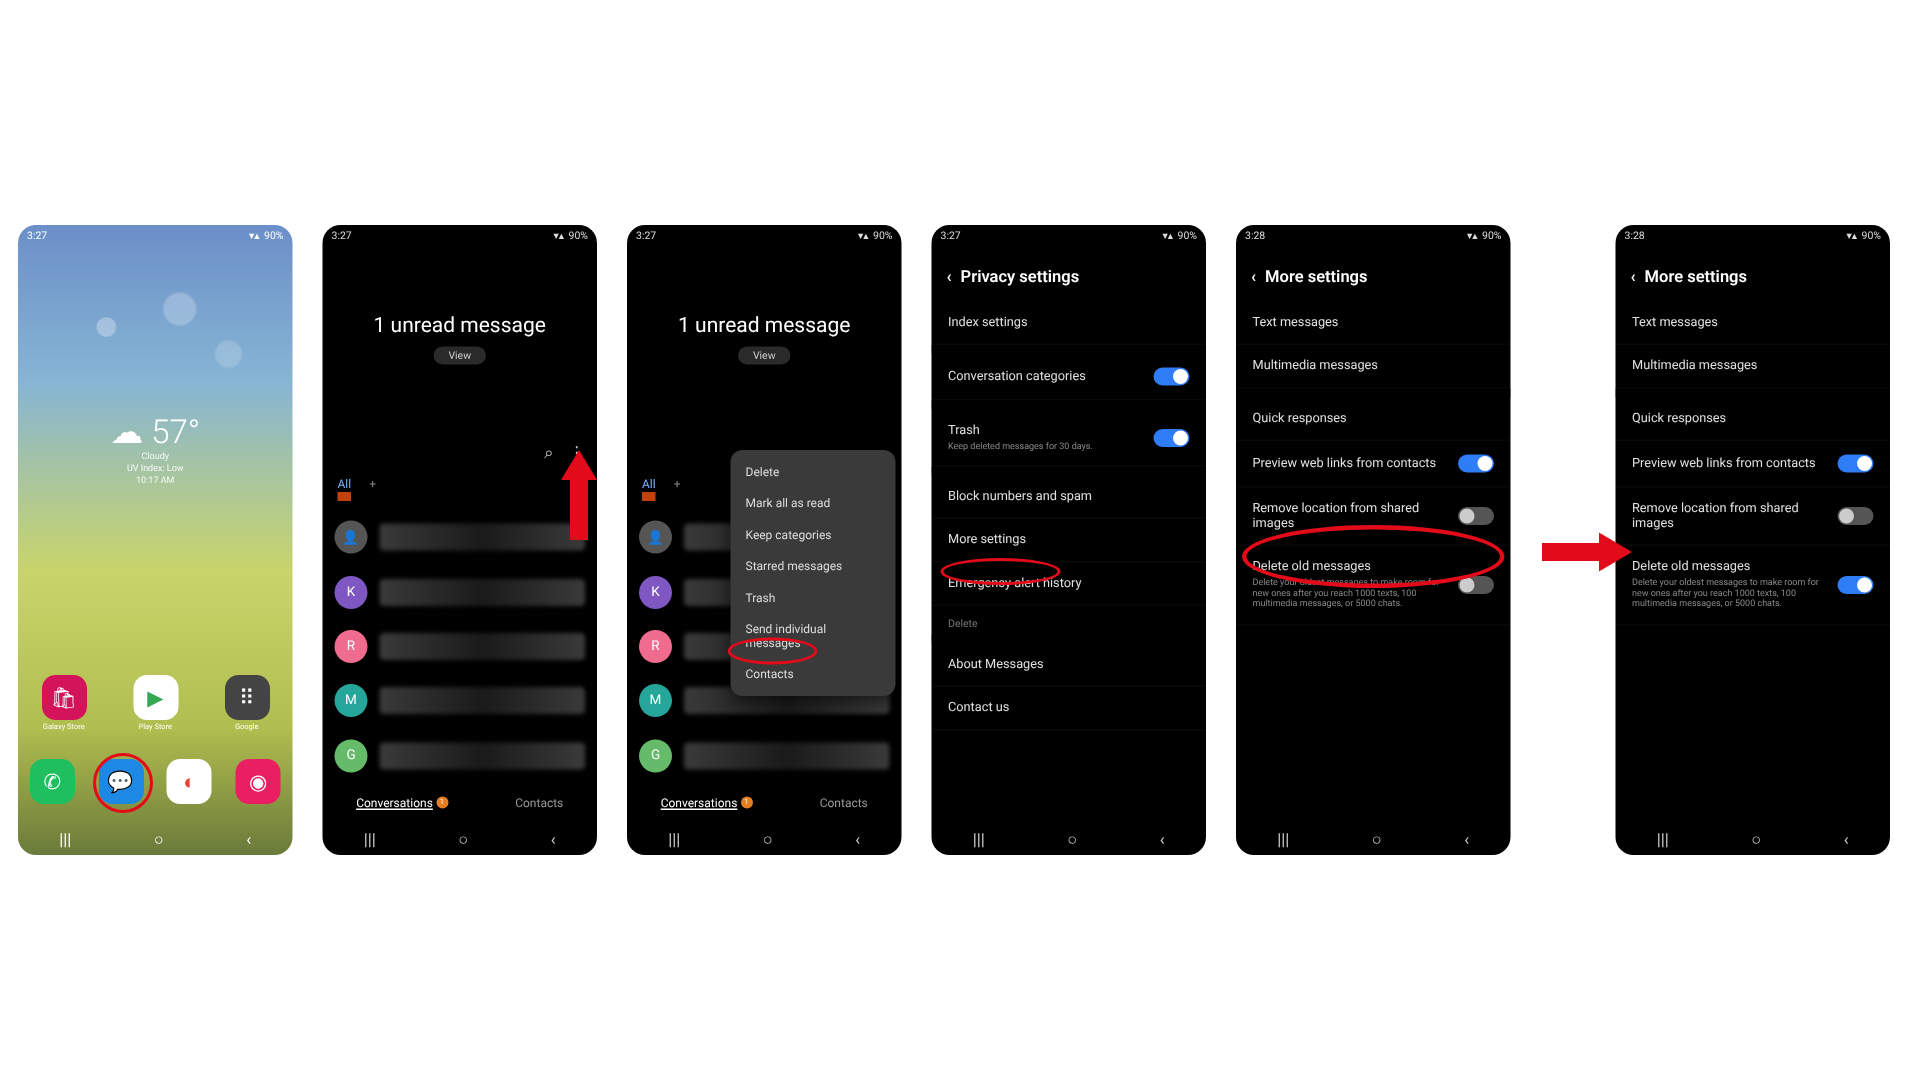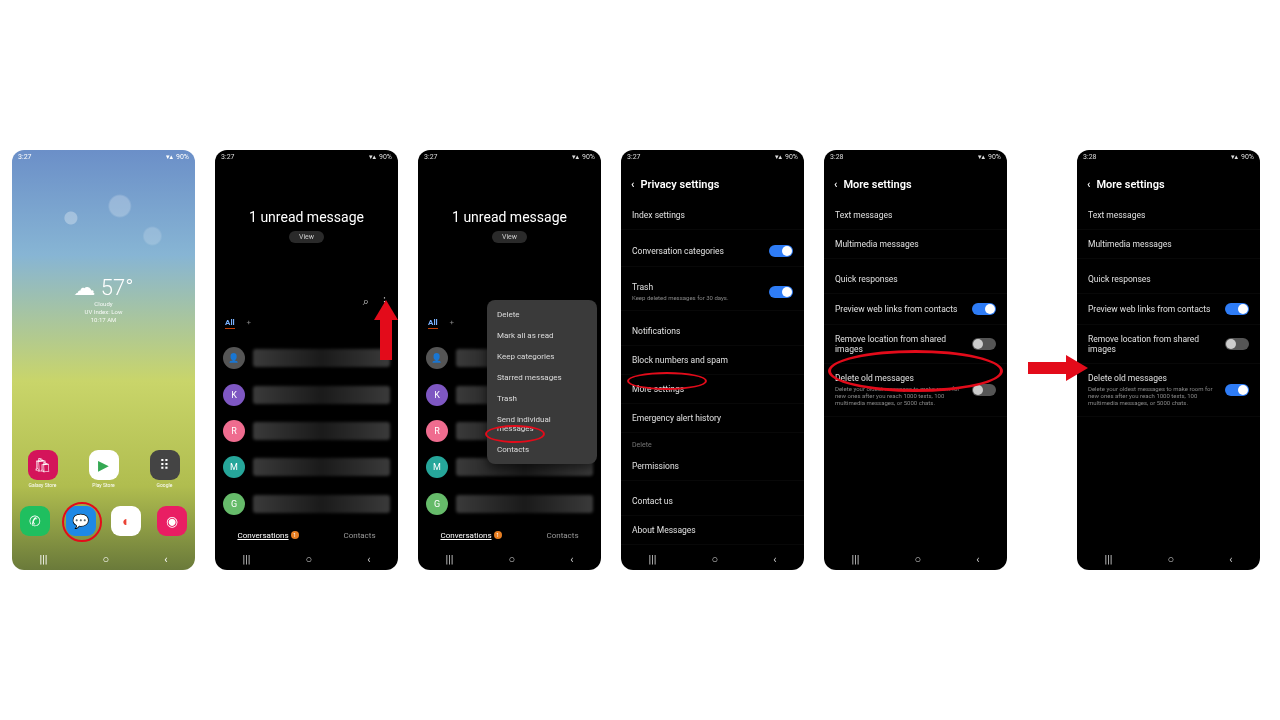--- a/index.html
+++ b/index.html
@@ -100,21 +100,21 @@
     width:fit-content;
   }
   .toolbar-icons {
     position:absolute; top: 145px; right: 8px;
     display:flex; gap:10px; font-size:11px; color:#ccc;
   }
   .tabs-top {
     position:absolute; top: 168px; left:10px;
     display:flex; gap:12px; font-size:8px; color:#888;
   }
-  .tabs-top .active { color:#7bb3ff; border-bottom:1px solid #c2410c; padding-bottom:1px;font-weight:bold;}
+  .tabs-top .active { color:#7bb3ff; border-bottom:6px solid #c2410c; padding-bottom:1px;}
   .convo-list {
     position:absolute; top: 190px; left:0; right:0; bottom: 48px;
     display:flex; flex-direction:column;
   }
   .convo {
     height: 38px; display:flex; align-items:center; padding:0 8px; gap:8px;
   }
   .avatar {
     width:22px; height:22px; border-radius:50%; display:flex;
     align-items:center; justify-content:center; font-size:9px; color:#fff;
@@ -376,41 +376,35 @@
       <div class="gap"></div>
       <div class="srow">
           <div class="left">
             <div>Trash</div>
             <div class="sub">Keep deleted messages for 30 days.</div>
           </div>
           <span class="toggle on"></span>
         </div>
       <div class="gap"></div>
       <div class="srow">
-          <span>Notifications</span>
-        </div>
-      <div class="srow">
           <span>Block numbers and spam</span>
         </div>
       <div class="srow">
           <span>More settings</span>
         </div>
       <div class="srow">
           <span>Emergency alert history</span>
         </div>
       <div class="section-label">Delete</div>
-      <div class="srow">
-          <span>Permissions</span>
-        </div>
       <div class="gap"></div>
       <div class="srow">
+          <span>About Messages</span>
+        </div>
+      <div class="srow">
           <span>Contact us</span>
-        </div>
-      <div class="srow">
-          <span>About Messages</span>
         </div>
     </div>
     <div class="hl-oval" style="top:222px; left:6px; width:80px; height:18px;"></div>
     <div class="navbar">
       <span>|||</span>
       <span>○</span>
       <span>‹</span>
     </div>
   </div>
 

